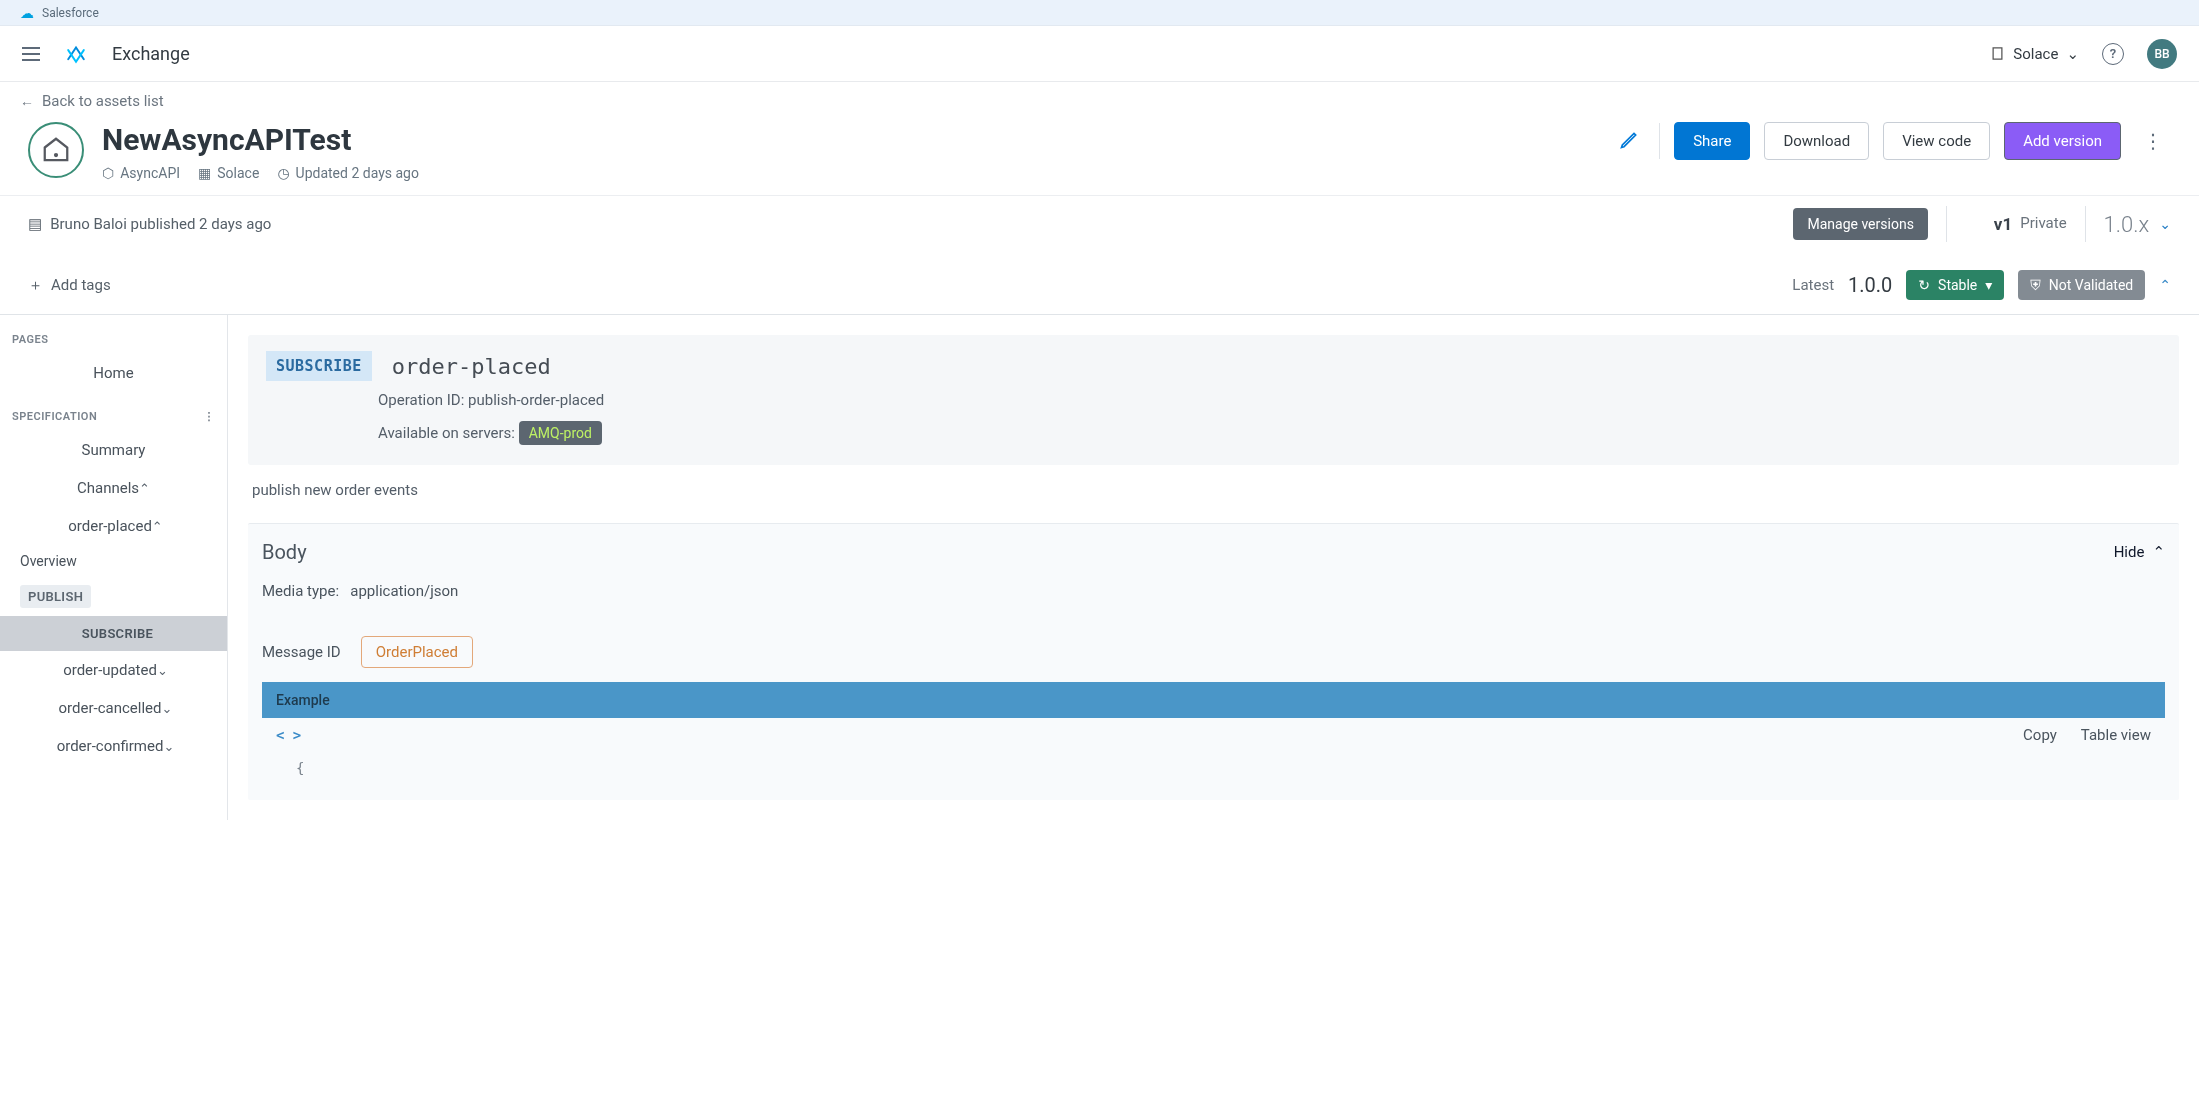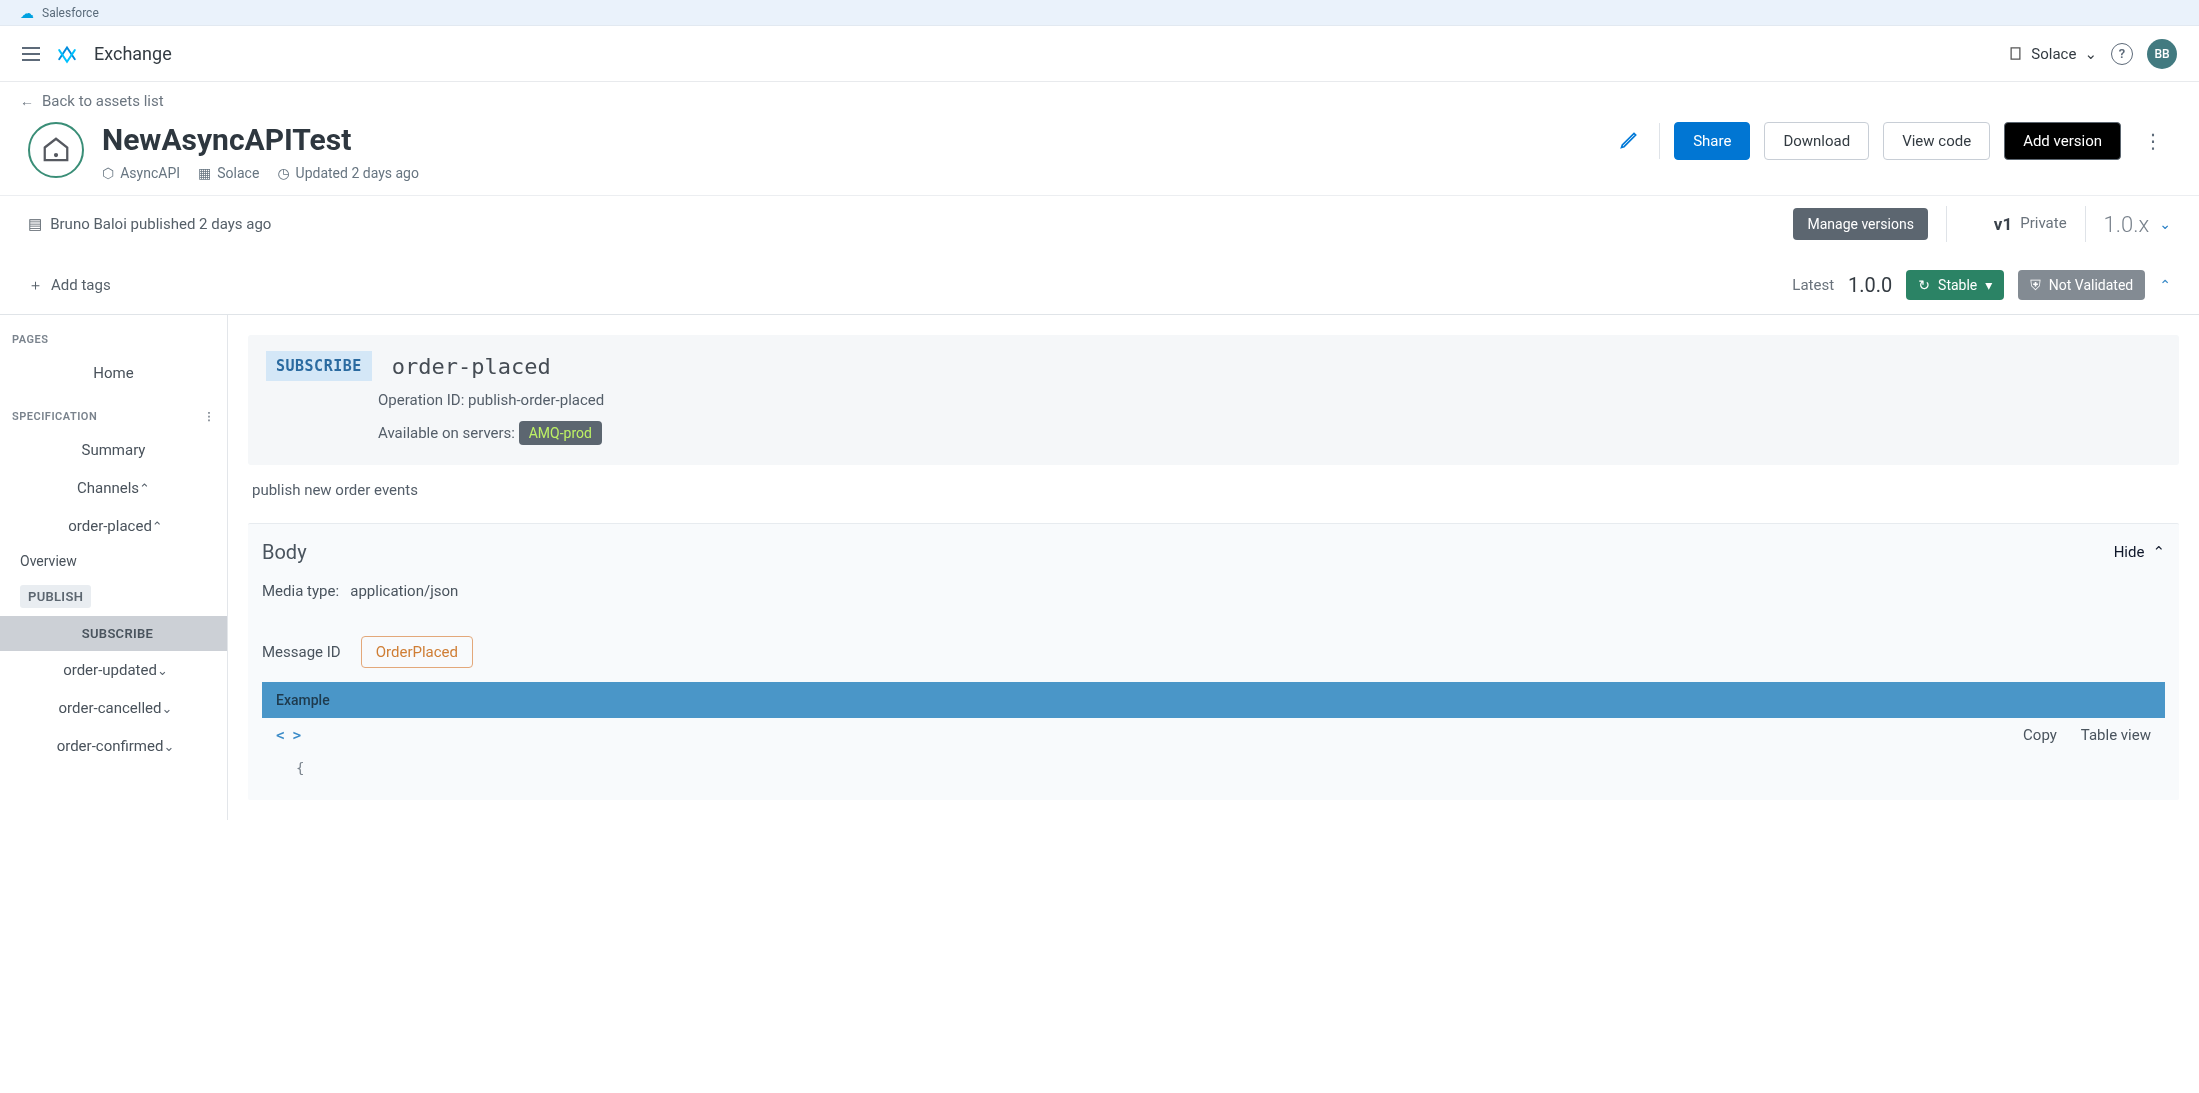--- a/index.html
+++ b/index.html
@@ -4,21 +4,21 @@
   <style>
     * { box-sizing: border-box; margin: 0; padding: 0; font-family: -apple-system, BlinkMacSystemFont, "Segoe UI", Roboto, Helvetica, Arial, sans-serif; }
     body { background: #fff; color: #333; font-size: 14px; }
 
     
     .sf-bar { background: #eaf2fb; height: 26px; display: flex; align-items: center; padding: 0 20px; gap: 8px; border-bottom: 1px solid #e2e9f1; }
     .sf-cloud { color: #00A1E0; font-size: 14px; }
     .sf-label { color: #5a6b7a; font-size: 12px; }
 
     
-    .app-header { display: flex; align-items: center; padding: 0 22px; height: 56px; border-bottom: 1px solid #e8eaed; gap: 14px; }
+    .app-header { display: flex; align-items: center; padding: 0 22px; height: 56px; border-bottom: 1px solid #e8eaed; gap: 23px; }
     .hamburger { width: 18px; height: 14px; cursor: pointer; display: flex; flex-direction: column; justify-content: space-between; }
     .hamburger span { display: block; width: 100%; height: 2px; background: #5d6a79; }
     .logo-mark { width: 26px; height: 26px; }
     .app-header-title { font-size: 18px; color: #333B42; font-weight: 400; }
     .spacer { flex: 1; }
     .org-switch { display: flex; align-items: center; gap: 8px; color: #333B42; cursor: pointer; font-size: 15px; }
     .help-circle { width: 22px; height: 22px; border: 1.5px solid #5d6a79; border-radius: 50%; display: flex; align-items: center; justify-content: center; color: #5d6a79; font-size: 13px; font-weight: 600; cursor: pointer; }
     .avatar { width: 30px; height: 30px; border-radius: 50%; background: #427a80; color: #fff; display: flex; align-items: center; justify-content: center; font-size: 12px; font-weight: 500; cursor: pointer; }
 
     
@@ -33,21 +33,21 @@
     .asset-title-block { display: flex; flex-direction: column; gap: 8px; }
     .asset-title { font-size: 30px; font-weight: 700; color: #2e373f; }
     .asset-meta { display: flex; gap: 18px; color: #677581; font-size: 14px; align-items: center; }
     .asset-meta .mi { display: inline-flex; align-items: center; gap: 6px; }
     .asset-right { display: flex; align-items: center; gap: 14px; }
     .edit-pencil { color: #0279d8; cursor: pointer; padding: 6px; }
     .vdiv { width: 1px; height: 36px; background: #dfe3e8; }
     .btn { height: 38px; padding: 0 18px; border-radius: 4px; font-size: 15px; cursor: pointer; border: 1px solid transparent; display: inline-flex; align-items: center; }
     .btn-primary { background: #0176d3; color: #fff; border-color: #0176d3; }
     .btn-outline { background: #fff; color: #333b42; border-color: #c8ced6; }
-    .btn-dark { background: #000000; color: #fff; border-color: #5c6670; text-align: right; }
+    .btn-dark { background: #8b5cf6; color: #fff; border-color: #5c6670; text-align: right; }
     .more-vert { color: #5d6a79; cursor: pointer; padding: 4px 8px; font-size: 20px; }
 
     
     .secondary-row { display: flex; align-items: center; padding: 10px 28px 14px; border-top: 1px solid #eceef1; }
     .pub-info { display: inline-flex; align-items: center; gap: 8px; color: #566069; font-size: 15px; }
     .manage-versions { display: flex; align-items: center; gap: 18px; }
     .btn-manage { background: #5c6670; color: #fff; border: none; border-radius: 4px; height: 32px; padding: 0 14px; font-size: 14px; cursor: pointer; }
     .v-label { font-size: 17px; color: #3a424b; display: inline-flex; gap: 8px; align-items: flex-start; font-weight: 400; margin-left: 29px; }
     .v-label b { font-weight: 700; }
     .v-private { color: #6a737c; font-size: 15px; }

